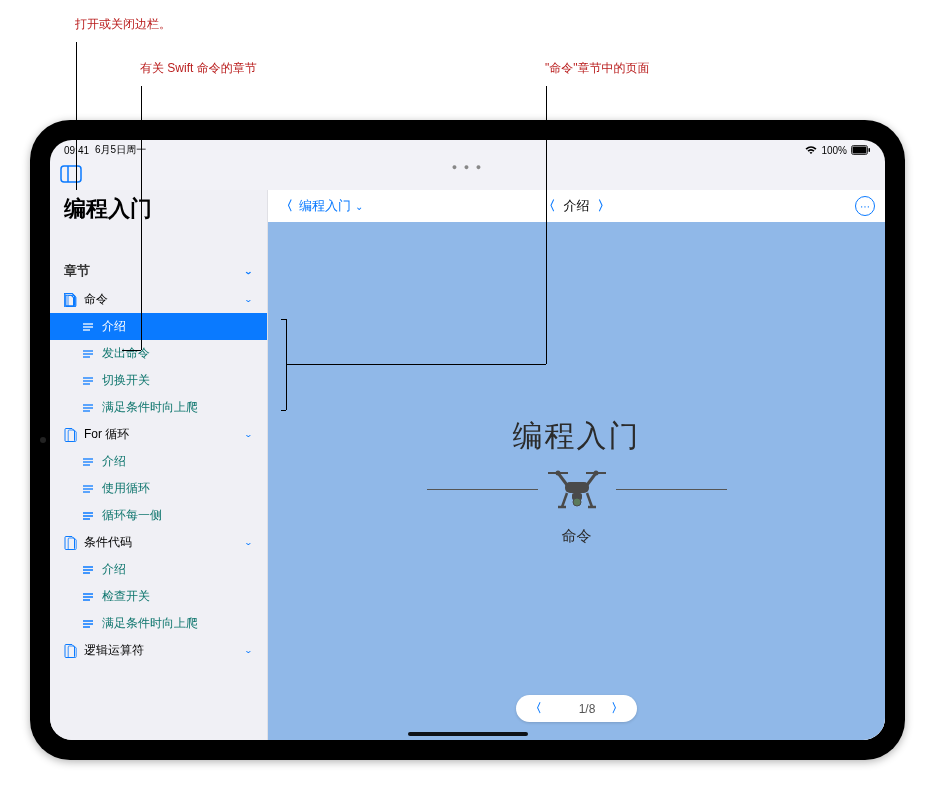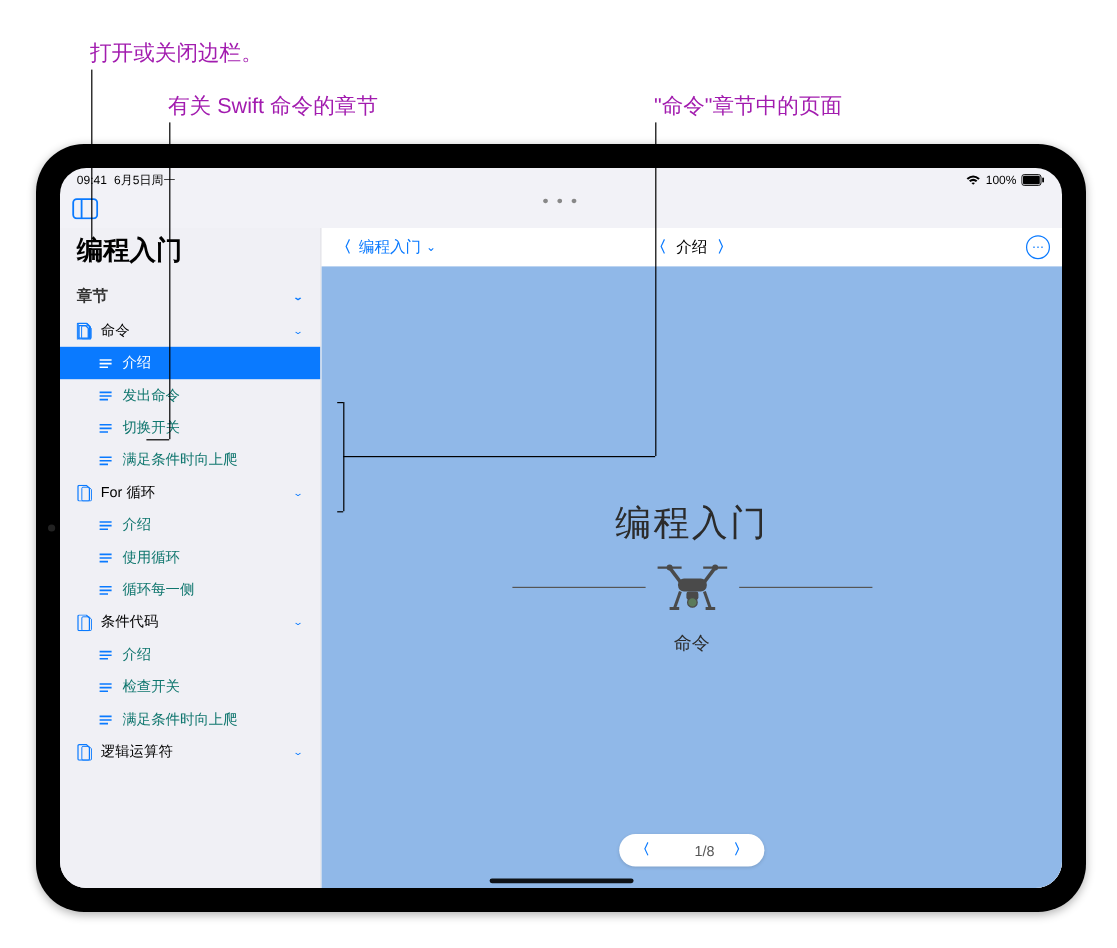--- a/index.html
+++ b/index.html
@@ -8,25 +8,25 @@
     height: 790px;
     font-family: -apple-system, "Helvetica Neue", Arial, sans-serif;
     background: #fff;
     position: relative;
     overflow: hidden;
   }
 
   
   .callouts {
     position: absolute;
-    top: 16px; left: 0; right: 0;
+    top: 0; left: 0; right: 0;
     height: 150px;
     z-index: 50;
-    font-size: 18px;
-    color: #a21caf;
+    font-size: 12px;
+    color: #b91c1c;
   }
   .callout-text { position: absolute; white-space: nowrap; }
   .callout-line { position: absolute; background: #000; }
   .callout-h { height: 1px; }
   .callout-v { width: 1px; }
 
   
   .ipad-frame {
     position: absolute;
     left: 30px; top: 120px;
@@ -111,20 +111,21 @@
   }
   .section-header {
     display: flex;
     align-items: center;
     justify-content: space-between;
     padding: 6px 14px;
     font-size: 13px;
     font-weight: 600;
     color: #333;
     cursor: pointer;
+    margin-top: 24px;
   }
   .chevron { color: #0a7aff; font-size: 11px; transform: scaleY(0.7); }
   .chapter-row {
     display: flex;
     align-items: center;
     justify-content: space-between;
     padding: 5px 14px 5px 14px;
     font-size: 12px;
     color: #0a7aff;
     cursor: pointer;

